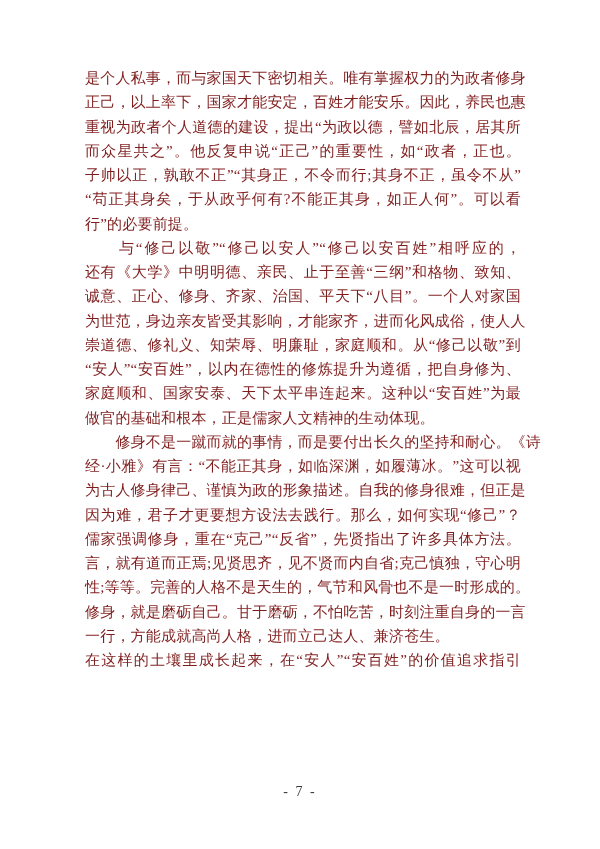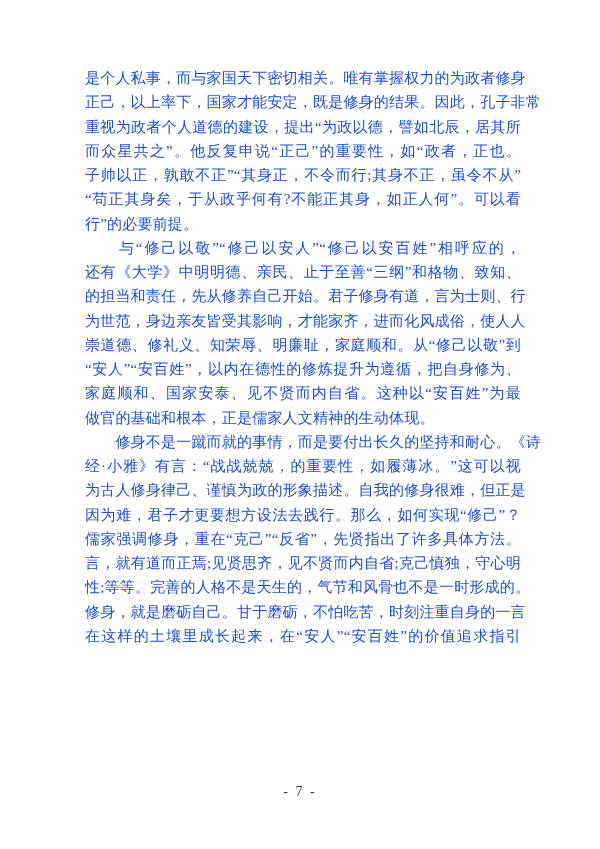--- a/index.html
+++ b/index.html
@@ -17,21 +17,21 @@
   .page {
     position: absolute;
     inset: 0;
     background: #ffffff;
   }
   .text-column {
     position: absolute;
     left: 85px;
     top: 66px;
     width: 436px;
-    color: #1d4ed8;
+    color: #7f1d1d;
     font-size: 15px;
   }
   .paragraph {
     margin: 0;
     padding: 0;
   }
   .line {
     height: 24.25px;
     line-height: 24.25px;
     white-space: nowrap;
@@ -60,45 +60,46 @@
   }
 </style>
 </head>
 <body>
 
 <div class="page">
   <div class="text-column">
 
   <div class="paragraph">
         <div class="line fill">是个人私事，而与家国天下密切相关。唯有掌握权力的为政者修身</div>
-        <div class="line fill">正己，以上率下，国家才能安定，既是修身的结果。因此，孔子非常</div>
+        <div class="line fill">正己，以上率下，国家才能安定，百姓才能安乐。因此，养民也惠</div>
         <div class="line fill">重视为政者个人道德的建设，提出“为政以德，譬如北辰，居其所</div>
         <div class="line fill">而众星共之”。他反复申说“正己”的重要性，如“政者，正也。</div>
         <div class="line fill">子帅以正，孰敢不正”“其身正，不令而行;其身不正，虽令不从”</div>
         <div class="line fill">“苟正其身矣，于从政乎何有?不能正其身，如正人何”。可以看</div>
         <div class="line end">行”的必要前提。</div>
       </div>
       <div class="paragraph">
         <div class="line fill">　　与“修己以敬”“修己以安人”“修己以安百姓”相呼应的，</div>
         <div class="line fill">还有《大学》中明明德、亲民、止于至善“三纲”和格物、致知、</div>
-        <div class="line fill">的担当和责任，先从修养自己开始。君子修身有道，言为士则、行</div>
+        <div class="line fill">诚意、正心、修身、齐家、治国、平天下“八目”。一个人对家国</div>
         <div class="line fill">为世范，身边亲友皆受其影响，才能家齐，进而化风成俗，使人人</div>
         <div class="line fill">崇道德、修礼义、知荣辱、明廉耻，家庭顺和。从“修己以敬”到</div>
         <div class="line fill">“安人”“安百姓”，以内在德性的修炼提升为遵循，把自身修为、</div>
-        <div class="line fill">家庭顺和、国家安泰、见不贤而内自省。这种以“安百姓”为最</div>
+        <div class="line fill">家庭顺和、国家安泰、天下太平串连起来。这种以“安百姓”为最</div>
         <div class="line end">做官的基础和根本，正是儒家人文精神的生动体现。</div>
       </div>
       <div class="paragraph">
         <div class="line fill">　　修身不是一蹴而就的事情，而是要付出长久的坚持和耐心。《诗</div>
-        <div class="line fill">经·小雅》有言：“战战兢兢，的重要性，如履薄冰。”这可以视</div>
+        <div class="line fill">经·小雅》有言：“不能正其身，如临深渊，如履薄冰。”这可以视</div>
         <div class="line fill">为古人修身律己、谨慎为政的形象描述。自我的修身很难，但正是</div>
         <div class="line fill">因为难，君子才更要想方设法去践行。那么，如何实现“修己”？</div>
         <div class="line fill">儒家强调修身，重在“克己”“反省”，先贤指出了许多具体方法。</div>
         <div class="line fill">言，就有道而正焉;见贤思齐，见不贤而内自省;克己慎独，守心明</div>
         <div class="line fill">性;等等。完善的人格不是天生的，气节和风骨也不是一时形成的。</div>
         <div class="line fill">修身，就是磨砺自己。甘于磨砺，不怕吃苦，时刻注重自身的一言</div>
+        <div class="line end">一行，方能成就高尚人格，进而立己达人、兼济苍生。</div>
       </div>
       <div class="paragraph">
         <div class="line fill">在这样的土壤里成长起来，在“安人”“安百姓”的价值追求指引</div>
       </div>
     </div>
   <div class="page-number">- 7 -</div>
 </div>
 
 </body></html>

